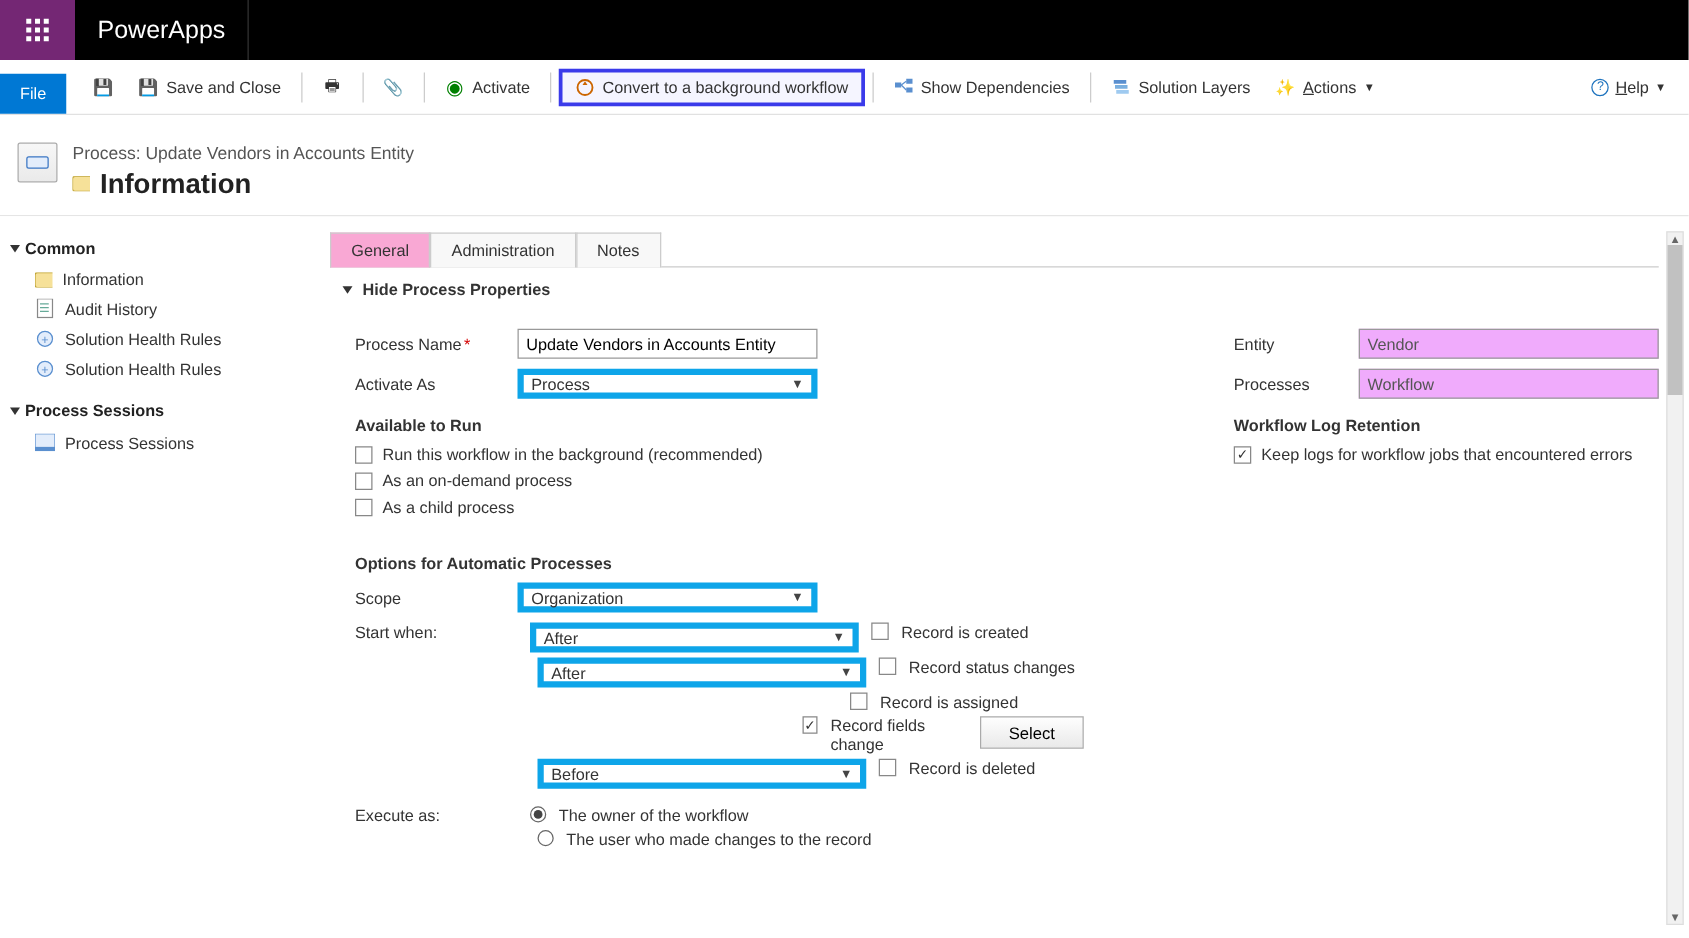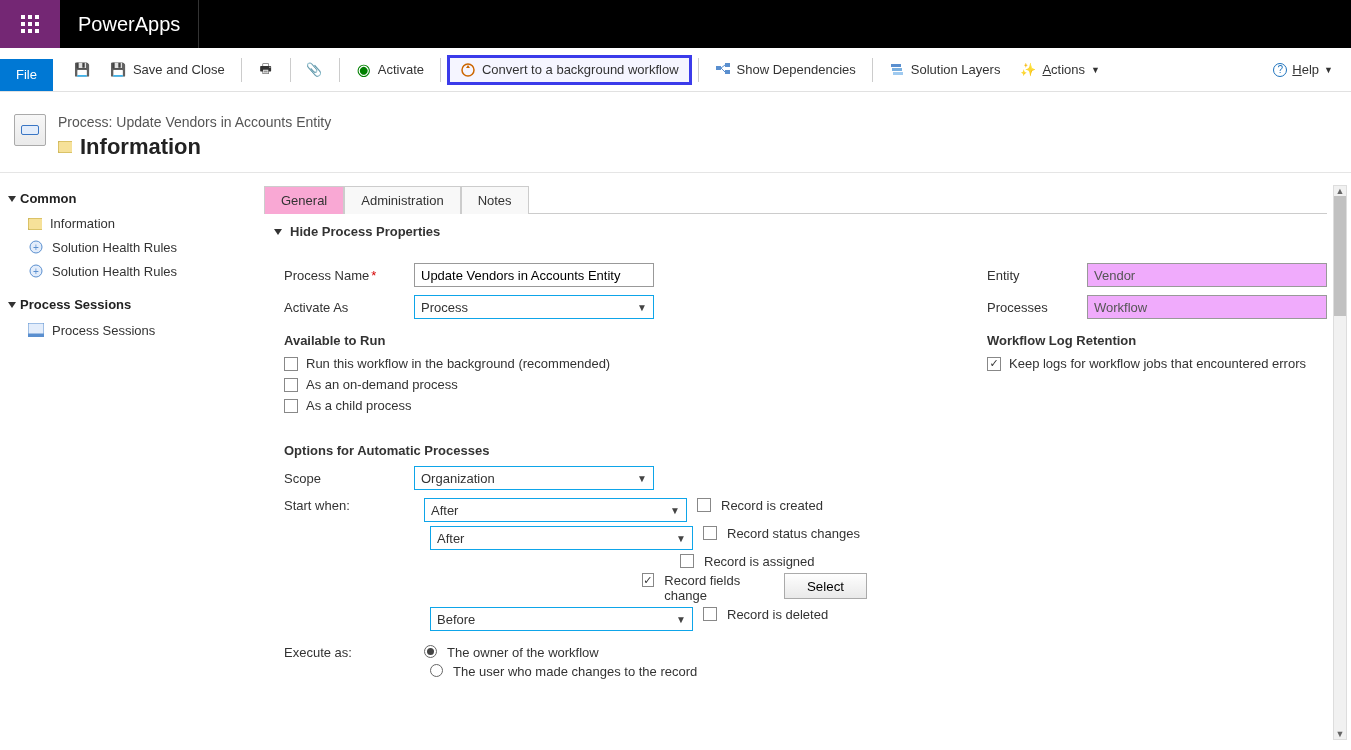--- a/index.html
+++ b/index.html
@@ -153,21 +153,21 @@
   }
   .form-label {
     width:130px;color:#333;
   }
   .req { color:#d40000;margin-left:2px; }
   .text-input {
     width:240px;height:24px;border:1px solid #999;padding:2px 6px;font-size:13px;
   }
   .text-input.readonly { background:#f0abfc;color:#555; }
   .select {
-    width:240px;height:24px;border:1px solid #0ea5e9;background:#fff;padding:2px 6px;
+    width:240px;height:24px;border:5px solid #0ea5e9;background:#fff;padding:2px 6px;
     display:flex;align-items:center;justify-content:space-between;cursor:pointer;font-size:13px;
   }
   .select .caret { font-size:10px;color:#444; }
   .two-col {
     display:flex;gap:120px;align-items:flex-start;
   }
   .section-title {
     font-weight:600;margin:14px 0 8px 0;
   }
   .chk-row {
@@ -310,20 +310,31 @@
     <div class="side-item">
       <span class="sm-proc-icon">
         <svg width="16" height="12">
             <rect width="16" height="12" rx="2" fill="#f6e199" stroke="#bfa437"></rect>
           </svg>
       </span>
       <span>Information</span>
     </div>
     <div class="side-item">
       <span class="icon-box">
+        <svg width="14" height="16">
+            <rect width="12" height="15" x="1" y="0" fill="#fff" stroke="#888"></rect>
+            <line x1="3" y1="4" x2="10" y2="4" stroke="#6a9"></line>
+            <line x1="3" y1="7" x2="10" y2="7" stroke="#6a9"></line>
+            <line x1="3" y1="10" x2="10" y2="10" stroke="#6a9"></line>
+          </svg>
+      </span>
+      <span>Audit History</span>
+    </div>
+    <div class="side-item">
+      <span class="icon-box">
         <svg width="16" height="16">
             <circle cx="8" cy="8" r="6" fill="#e3edfb" stroke="#5a8fcf"></circle>
             <text x="5" y="12" font-size="10" fill="#5a8fcf">+</text>
           </svg>
       </span>
       <span>Solution Health Rules</span>
     </div>
     <div class="side-item">
       <span class="icon-box">
         <svg width="16" height="16">

